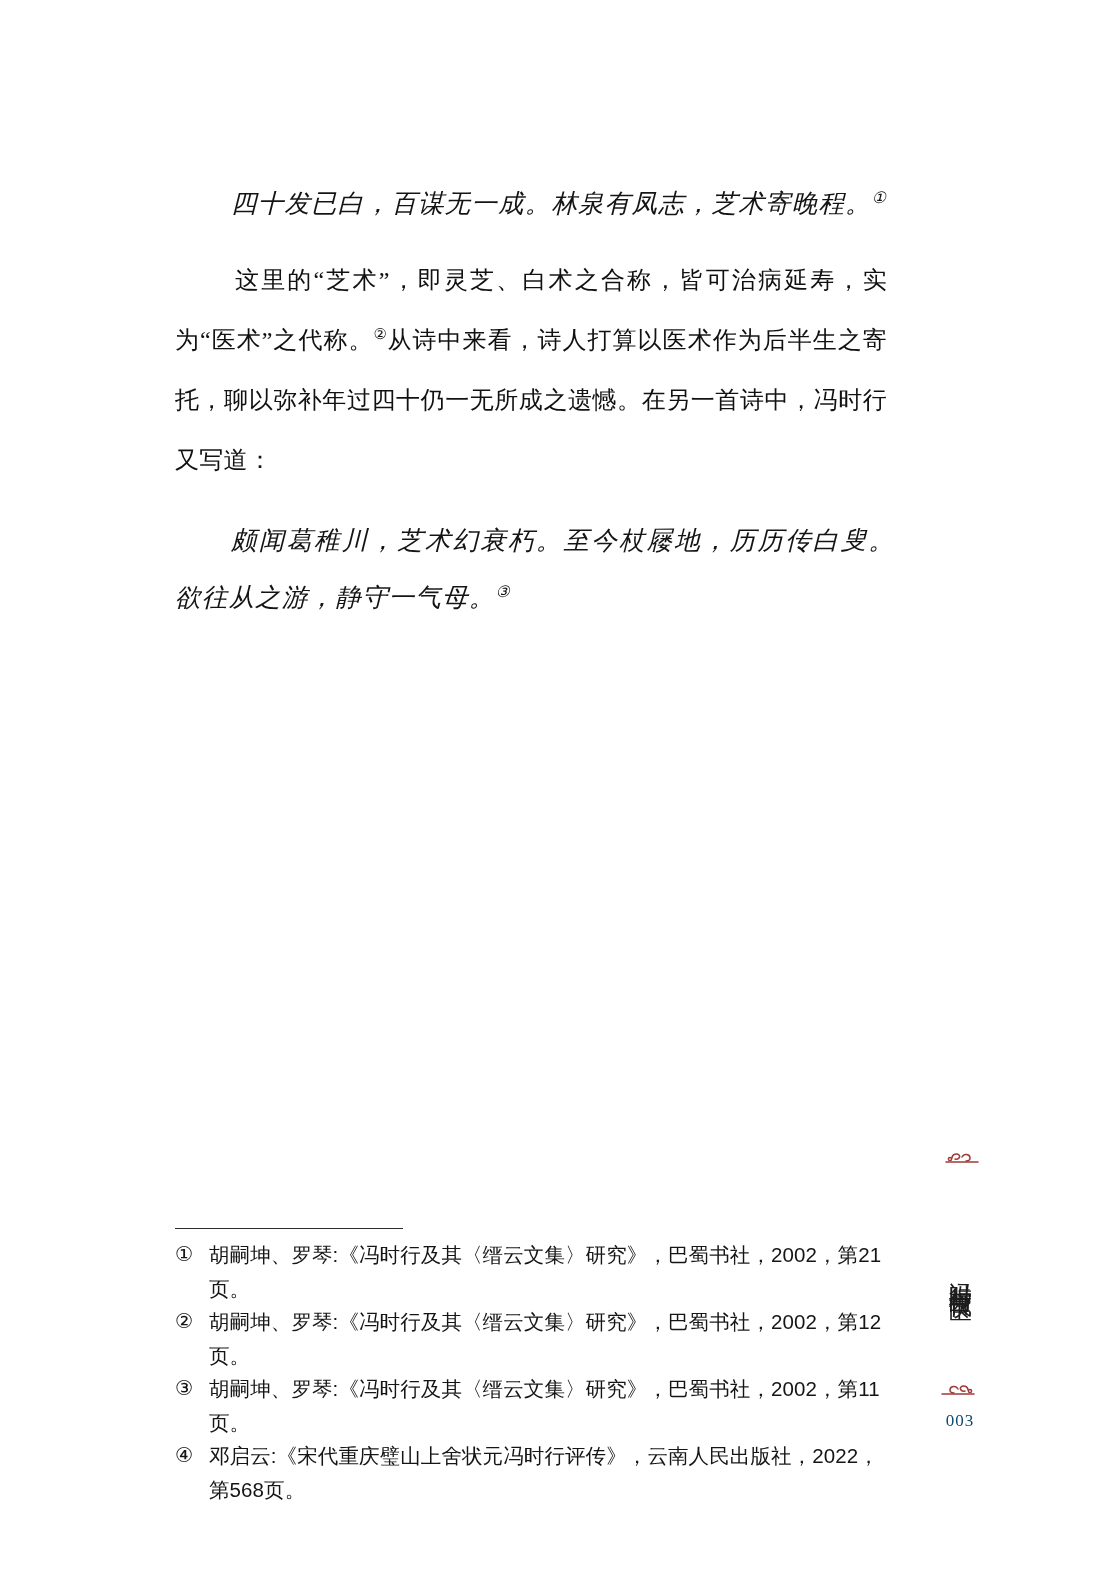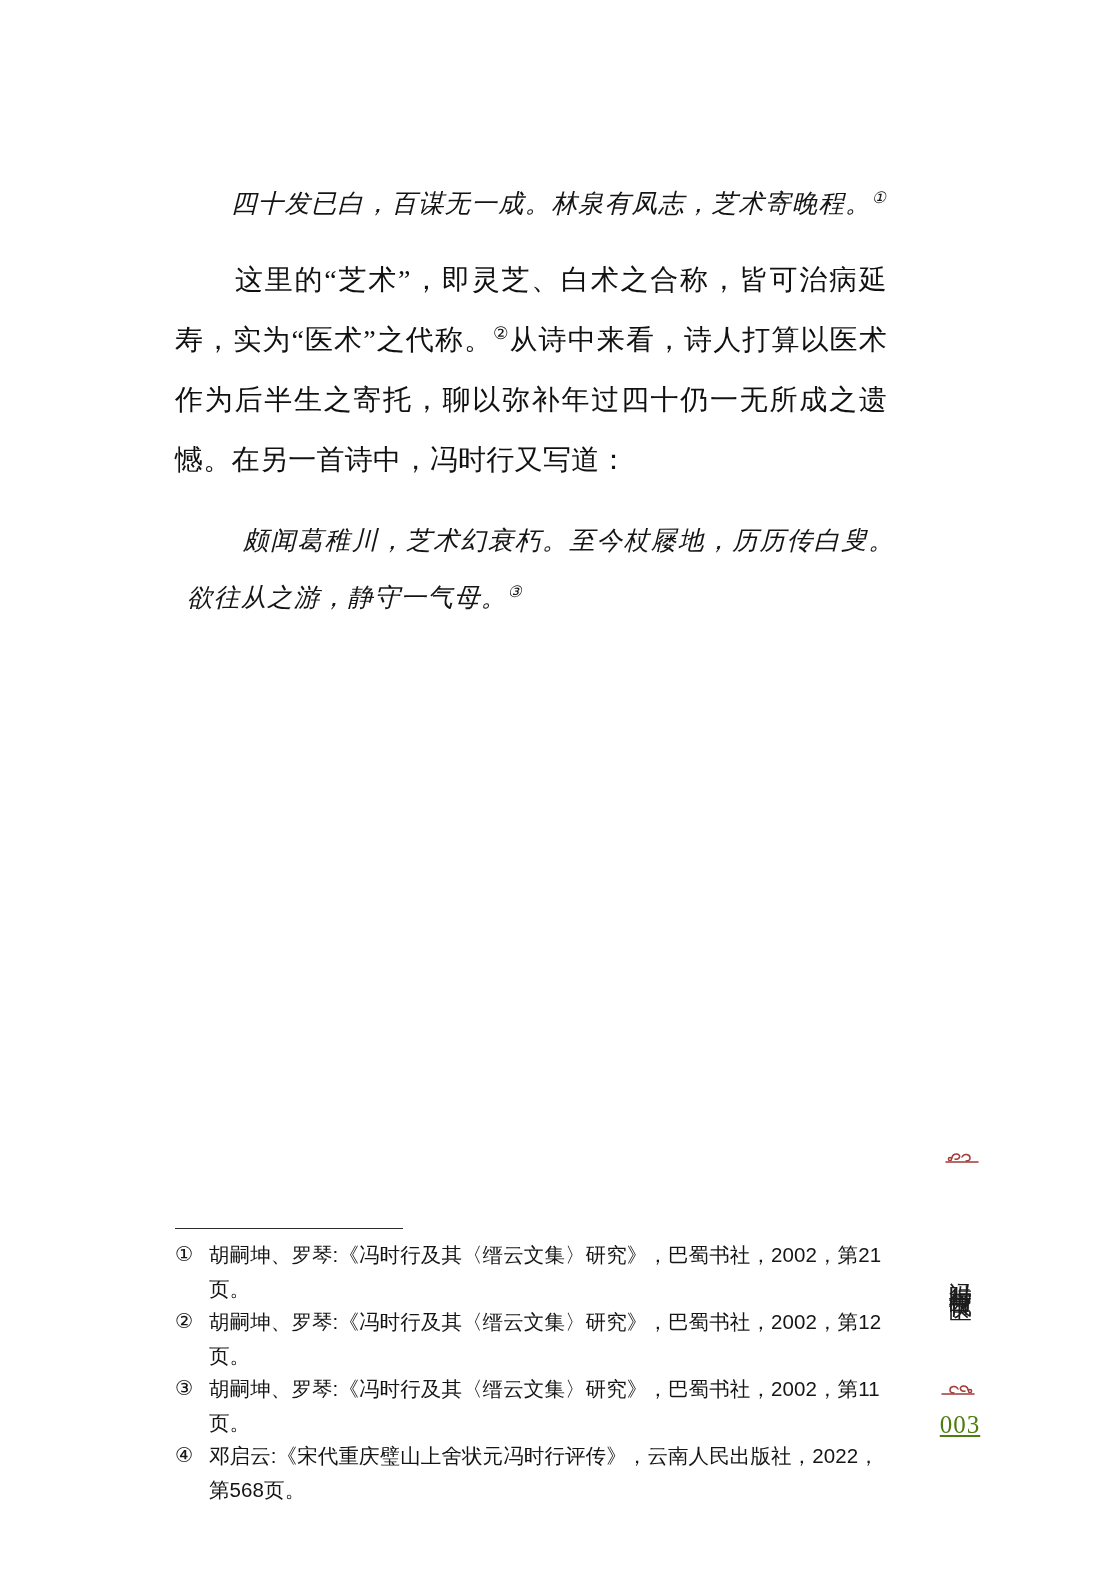--- a/index.html
+++ b/index.html
@@ -30,24 +30,24 @@
     font-size: 25.5px;
     line-height: 57px;
     text-align: justify;
     text-justify: inter-character;
     letter-spacing: 1.2px;
     color: #141414;
     margin: 0 0 18px 0;
     text-indent: 56px;
     font-style: italic;
   }
-  .poem.second { margin-top: 22px; margin-bottom: 20px; margin-left: 12px; }
+  .poem.second { margin-top: 22px; margin-bottom: 20px; }
 
   .para {
-    font-size: 28px;
+    font-size: 24px;
     line-height: 60px;
     text-align: justify;
     text-justify: inter-character;
     letter-spacing: 0.3px;
     color: #111111;
     margin: 0 8px 8px 0;
     text-indent: 60px;
   }
   .para.tight { margin-bottom: 4px; }
 
@@ -114,25 +114,24 @@
     color: #1c1c1c;
     writing-mode: vertical-rl;
     text-orientation: upright;
     display: inline-block;
     letter-spacing: 2.5px;
     margin: 4px 0 2px 0;
     height: 200px;
   }
   #page-number {
     font-family: "Liberation Serif", "DejaVu Serif", serif;
-    font-size: 25px;
-    color: #4d7c0f;
+    font-size: 17px;
+    color: #0c4a6e;
     letter-spacing: 1px;
     margin-top: 9px;
-    text-decoration: underline;
   }
 </style>
 </head>
 <body>
 
 <div id="page">
 
   <div id="content">
 
     <p class="poem"><span>四十发已白，百谋无一成。林泉有凤志，芝术寄晚程。</span><span class="sup">①</span></p>

